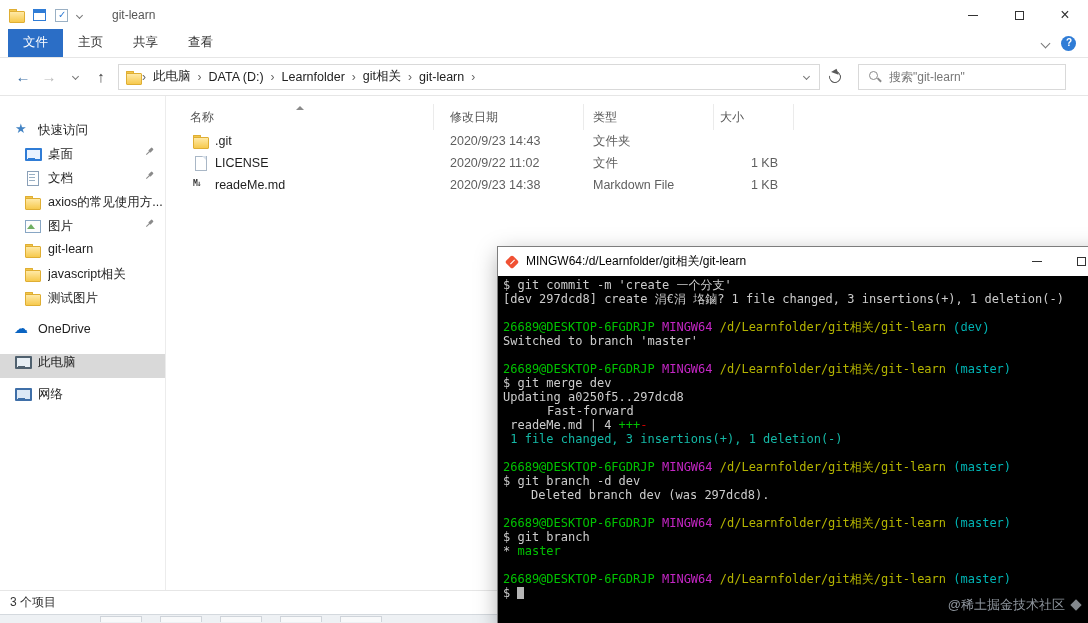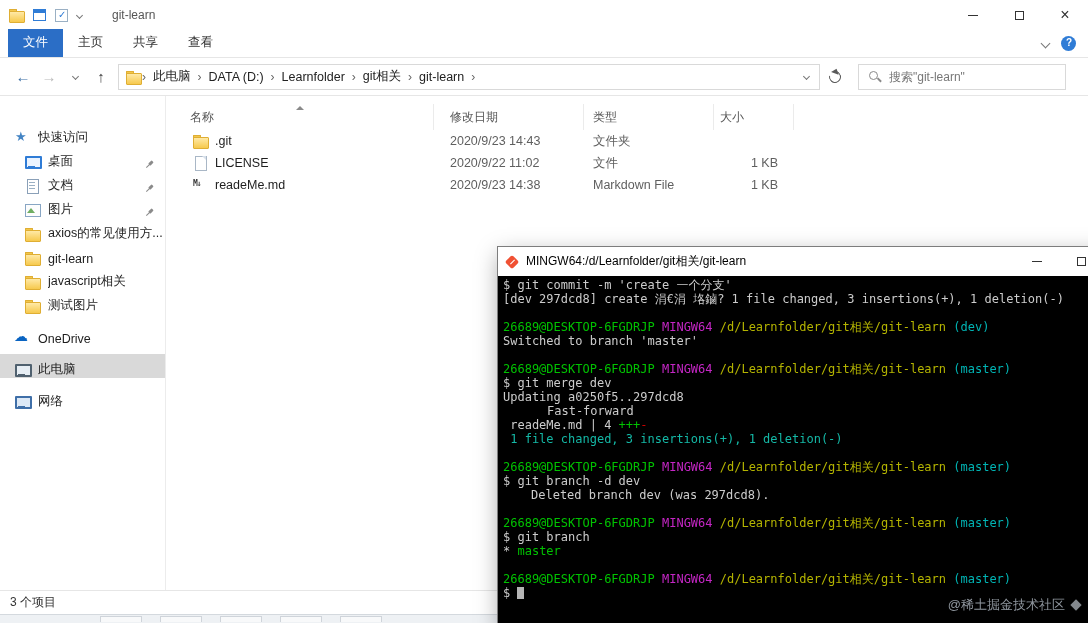--- a/index.html
+++ b/index.html
@@ -70,21 +70,21 @@
   .crumb{font-size:12.5px;color:#222;padding:0 6px;white-space:nowrap}
   .crumb-sep{font-size:12px;color:#666;padding:0 1px}
   .addr-caret{margin-left:auto;margin-right:4px}
   .refresh-btn{width:30px}
   .searchbox{width:208px;height:26px;border:1px solid #d9d9d9;background:#fff;display:flex;align-items:center;gap:7px;padding:0 9px;margin-left:8px;flex:none}
   .searchbox input{border:none;outline:none;width:100%;font-size:12px;color:#444;font-family:inherit;background:transparent}
   .searchbox input::placeholder{color:#777}
 
   .main{position:absolute;top:96px;left:0;right:0;bottom:33px;display:flex;background:#fff}
   .sidebar{width:166px;border-right:1px solid #ececec;padding-top:26px;overflow:hidden}
-  .sb-item{height:24px;display:flex;align-items:flex-end;gap:8px;font-size:12.5px;color:#1e1e1e;padding-left:14px}
+  .sb-item{height:24px;display:flex;align-items:flex-start;gap:8px;font-size:12.5px;color:#1e1e1e;padding-left:14px}
   .sb-item.child{padding-left:24px}
   .sb-item.group{margin-top:8px}
   .sb-item.selected{background:#d9d9d9}
   .sb-label{white-space:nowrap;overflow:hidden}
   .filepane{flex:1;padding-top:8px;overflow:hidden}
   .cols{display:flex;height:26px;align-items:center}
   .col{position:relative;height:26px;display:flex;align-items:center;font-size:12px;color:#555;border-right:1px solid #ebebeb}
   .col-name{width:268px;padding-left:24px}
   .col-date{width:150px;padding-left:16px}
   .col-type{width:130px;padding-left:9px}
@@ -209,27 +209,27 @@
               <span class="ic ic-monitor"></span>
               <span class="sb-label">桌面</span>
               <span class="pin"></span>
             </div>
             <div class="sb-item child">
               <span class="ic ic-doc"></span>
               <span class="sb-label">文档</span>
               <span class="pin"></span>
             </div>
             <div class="sb-item child">
+              <span class="ic ic-folder"></span>
+              <span class="sb-label">axios的常见使用方...</span>
+            </div>
+            <div class="sb-item child">
               <span class="ic ic-pic"></span>
               <span class="sb-label">图片</span>
               <span class="pin"></span>
-            </div>
-            <div class="sb-item child">
-              <span class="ic ic-folder"></span>
-              <span class="sb-label">axios的常见使用方...</span>
             </div>
             <div class="sb-item child">
               <span class="ic ic-folder"></span>
               <span class="sb-label">git-learn</span>
             </div>
             <div class="sb-item child">
               <span class="ic ic-folder"></span>
               <span class="sb-label">javascript相关</span>
             </div>
             <div class="sb-item child">
@@ -324,21 +324,21 @@
           </div>
         <div class="tbtn">
             <span class="glyph-close"></span>
           </div>
       </div>
     </div>
     <div class="term-body" style="color: rgb(204, 204, 204);">
         <div class="tline"><span style="color: rgb(204, 204, 204);">$ git commit -m 'create 一个分支'</span></div>
         <div class="tline"><span style="color: rgb(204, 204, 204);">[dev 297dcd8] create 涓€涓 垎鏀? 1 file changed, 3 insertions(+), 1 deletion(-)</span></div>
         <div class="tline">&nbsp;</div>
-        <div class="tline"><span style="color: rgb(0, 194, 0);">26689@DESKTOP-6FGDRJP </span><span style="color: rgb(197, 38, 197);">MINGW64 </span><span style="color: rgb(180, 180, 0);">/d/Learnfolder/git相关/git-learn </span><span style="color: rgb(0, 180, 180);">(dev)</span></div>
+        <div class="tline"><span style="color: rgb(0, 194, 0);">26689@DESKTOP-6FGDRJP </span><span style="color: rgb(197, 38, 197);">MINGW64 </span><span style="color: rgb(180, 180, 0);">/d/Learnfolder/git相关/git-learn </span><span style="color: rgb(0, 180, 180); font-family: Liberation Mono, monospace;">(dev)</span></div>
         <div class="tline"><span style="color: rgb(204, 204, 204);">Switched to branch 'master'</span></div>
         <div class="tline">&nbsp;</div>
         <div class="tline"><span style="color: rgb(0, 194, 0);">26689@DESKTOP-6FGDRJP </span><span style="color: rgb(197, 38, 197);">MINGW64 </span><span style="color: rgb(180, 180, 0);">/d/Learnfolder/git相关/git-learn </span><span style="color: rgb(0, 180, 180);">(master)</span></div>
         <div class="tline"><span style="color: rgb(204, 204, 204);">$ git merge dev</span></div>
         <div class="tline"><span style="color: rgb(204, 204, 204);">Updating a0250f5..297dcd8</span></div>
         <div class="tline"><span style="color: rgb(204, 204, 204); margin-left: 44px;">Fast-forward</span></div>
         <div class="tline"><span style="color: rgb(204, 204, 204);"> readeMe.md | 4 </span><span style="color: rgb(0, 194, 0);">+++</span><span style="color: rgb(200, 0, 0);">-</span></div>
         <div class="tline"><span style="color: #14b8a6; margin-top: 40px;"> 1 file changed, 3 insertions(+), 1 deletion(-)</span></div>
         <div class="tline">&nbsp;</div>
         <div class="tline"><span style="color: rgb(0, 194, 0);">26689@DESKTOP-6FGDRJP </span><span style="color: rgb(197, 38, 197);">MINGW64 </span><span style="color: rgb(180, 180, 0);">/d/Learnfolder/git相关/git-learn </span><span style="color: rgb(0, 180, 180);">(master)</span></div>

